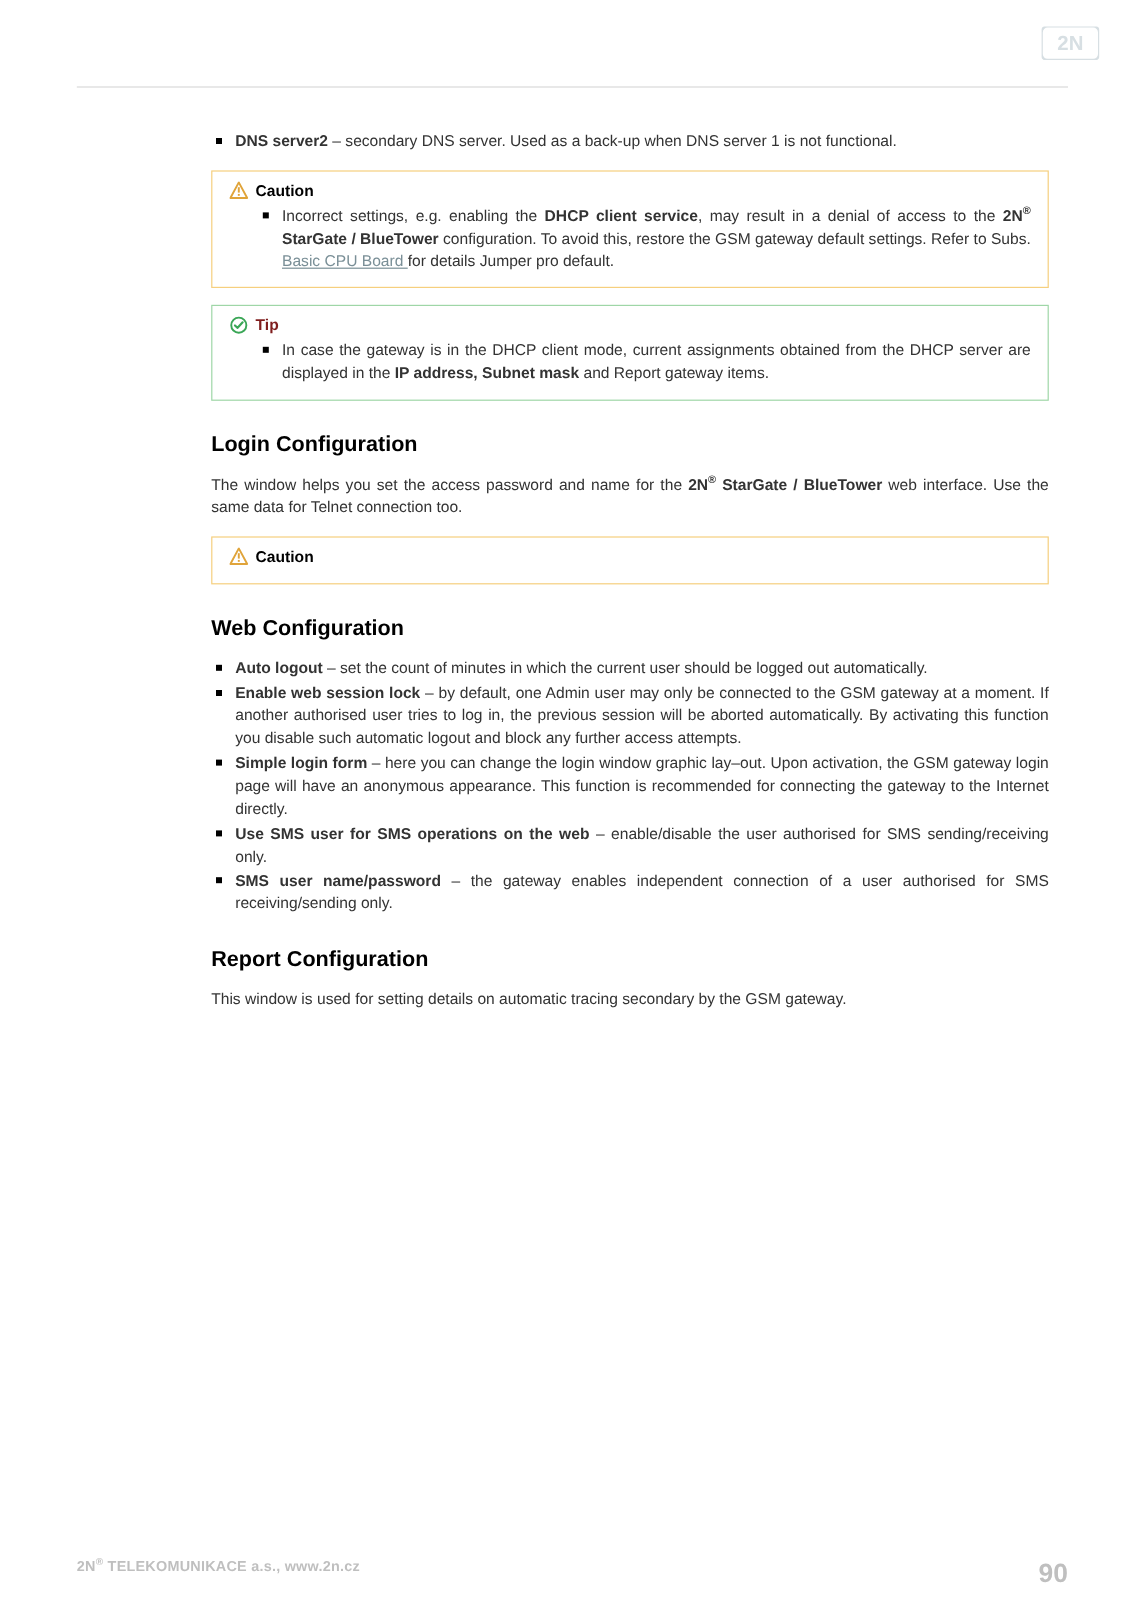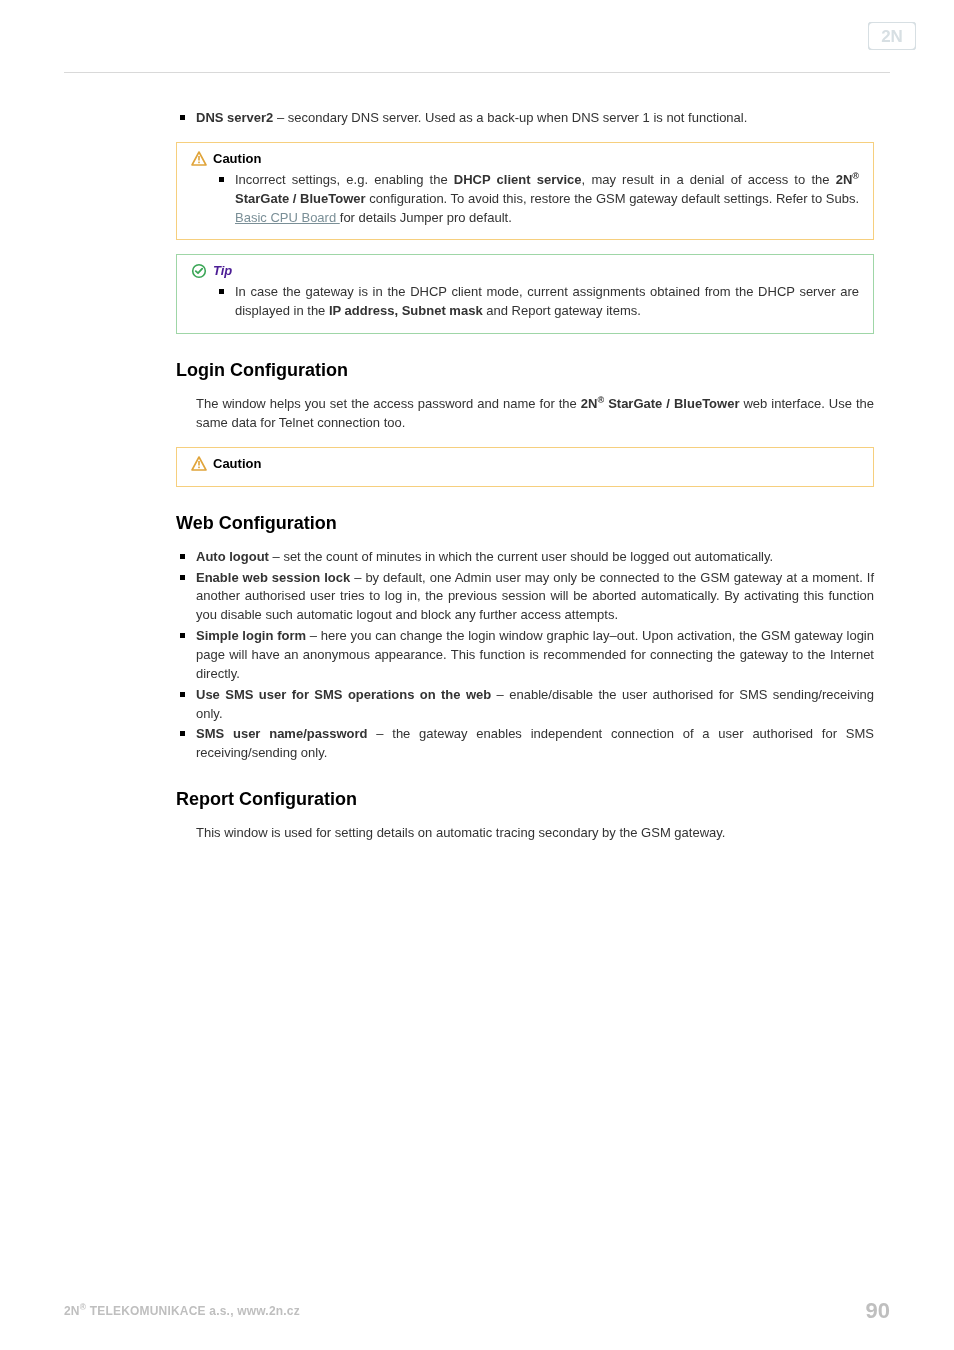--- a/index.html
+++ b/index.html
@@ -10,29 +10,29 @@
   .hr-top { border: none; border-top: 1px solid #d9d9d9; margin-top: 36px; margin-bottom: 36px; }
   .content { margin-left: 112px; margin-right: 16px; }
   ul.blist { list-style: none; margin-left: 0; padding-left: 0; }
   ul.blist > li { position: relative; padding-left: 20px; font-size: 13px; line-height: 1.45; text-align: justify; margin-bottom: 2px; }
   ul.blist > li::before { content: ""; position: absolute; left: 4px; top: 6px; width: 5px; height: 5px; background: #000; }
   .callout { border: 1px solid; margin-top: 14px; padding: 8px 14px 10px 14px; }
   .callout.caution { border-color: #f6cf7e; background: #fff; }
   .callout.tip { border-color: #9fd6a7; background: #fff; }
   .callout-title { font-size: 13px; font-weight: bold; display: flex; align-items: flex-start; gap: 6px; margin-bottom: 4px; }
   .callout.caution .callout-title { color: #000; }
-  .callout.tip .callout-title { color: #4c1d95; font-style: italic; }
+  .callout.tip .callout-title { color: #7f1d1d; }
   .callout-icon { width: 16px; height: 16px; flex: 0 0 16px; }
   .callout ul.blist { margin-left: 24px; }
   .callout ul.blist > li { text-align: justify; }
   h3.section { font-family: Arial, Helvetica, sans-serif; font-size: 18px; font-weight: bold; color: #000; margin-top: 26px; margin-bottom: 14px; }
-  p.body { font-size: 13px; line-height: 1.45; text-align: justify; margin-bottom: 8px; margin-left: 20px; }
+  p.body { font-size: 13px; line-height: 1.45; text-align: justify; margin-bottom: 8px; }
   sup { font-size: 0.7em; vertical-align: super; line-height: 0; }
   a.link { color: #7a8f97; text-decoration: underline; }
-  .footer { position: absolute; bottom: 26px; left: 64px; right: 64px; display: flex; justify-content: space-between; align-items: center; color: #bfbfbf; }
+  .footer { position: absolute; bottom: 26px; left: 64px; right: 64px; display: flex; justify-content: space-between; align-items: flex-start; color: #bfbfbf; }
   .footer-left { font-size: 12px; font-weight: bold; letter-spacing: 0.2px; }
   .footer-right { font-size: 22px; font-weight: bold; }
 </style>
 </head>
 <body>
 
 <div class="page">
 
   <div class="logo">
     <svg width="48" height="28" viewBox="0 0 48 28">

